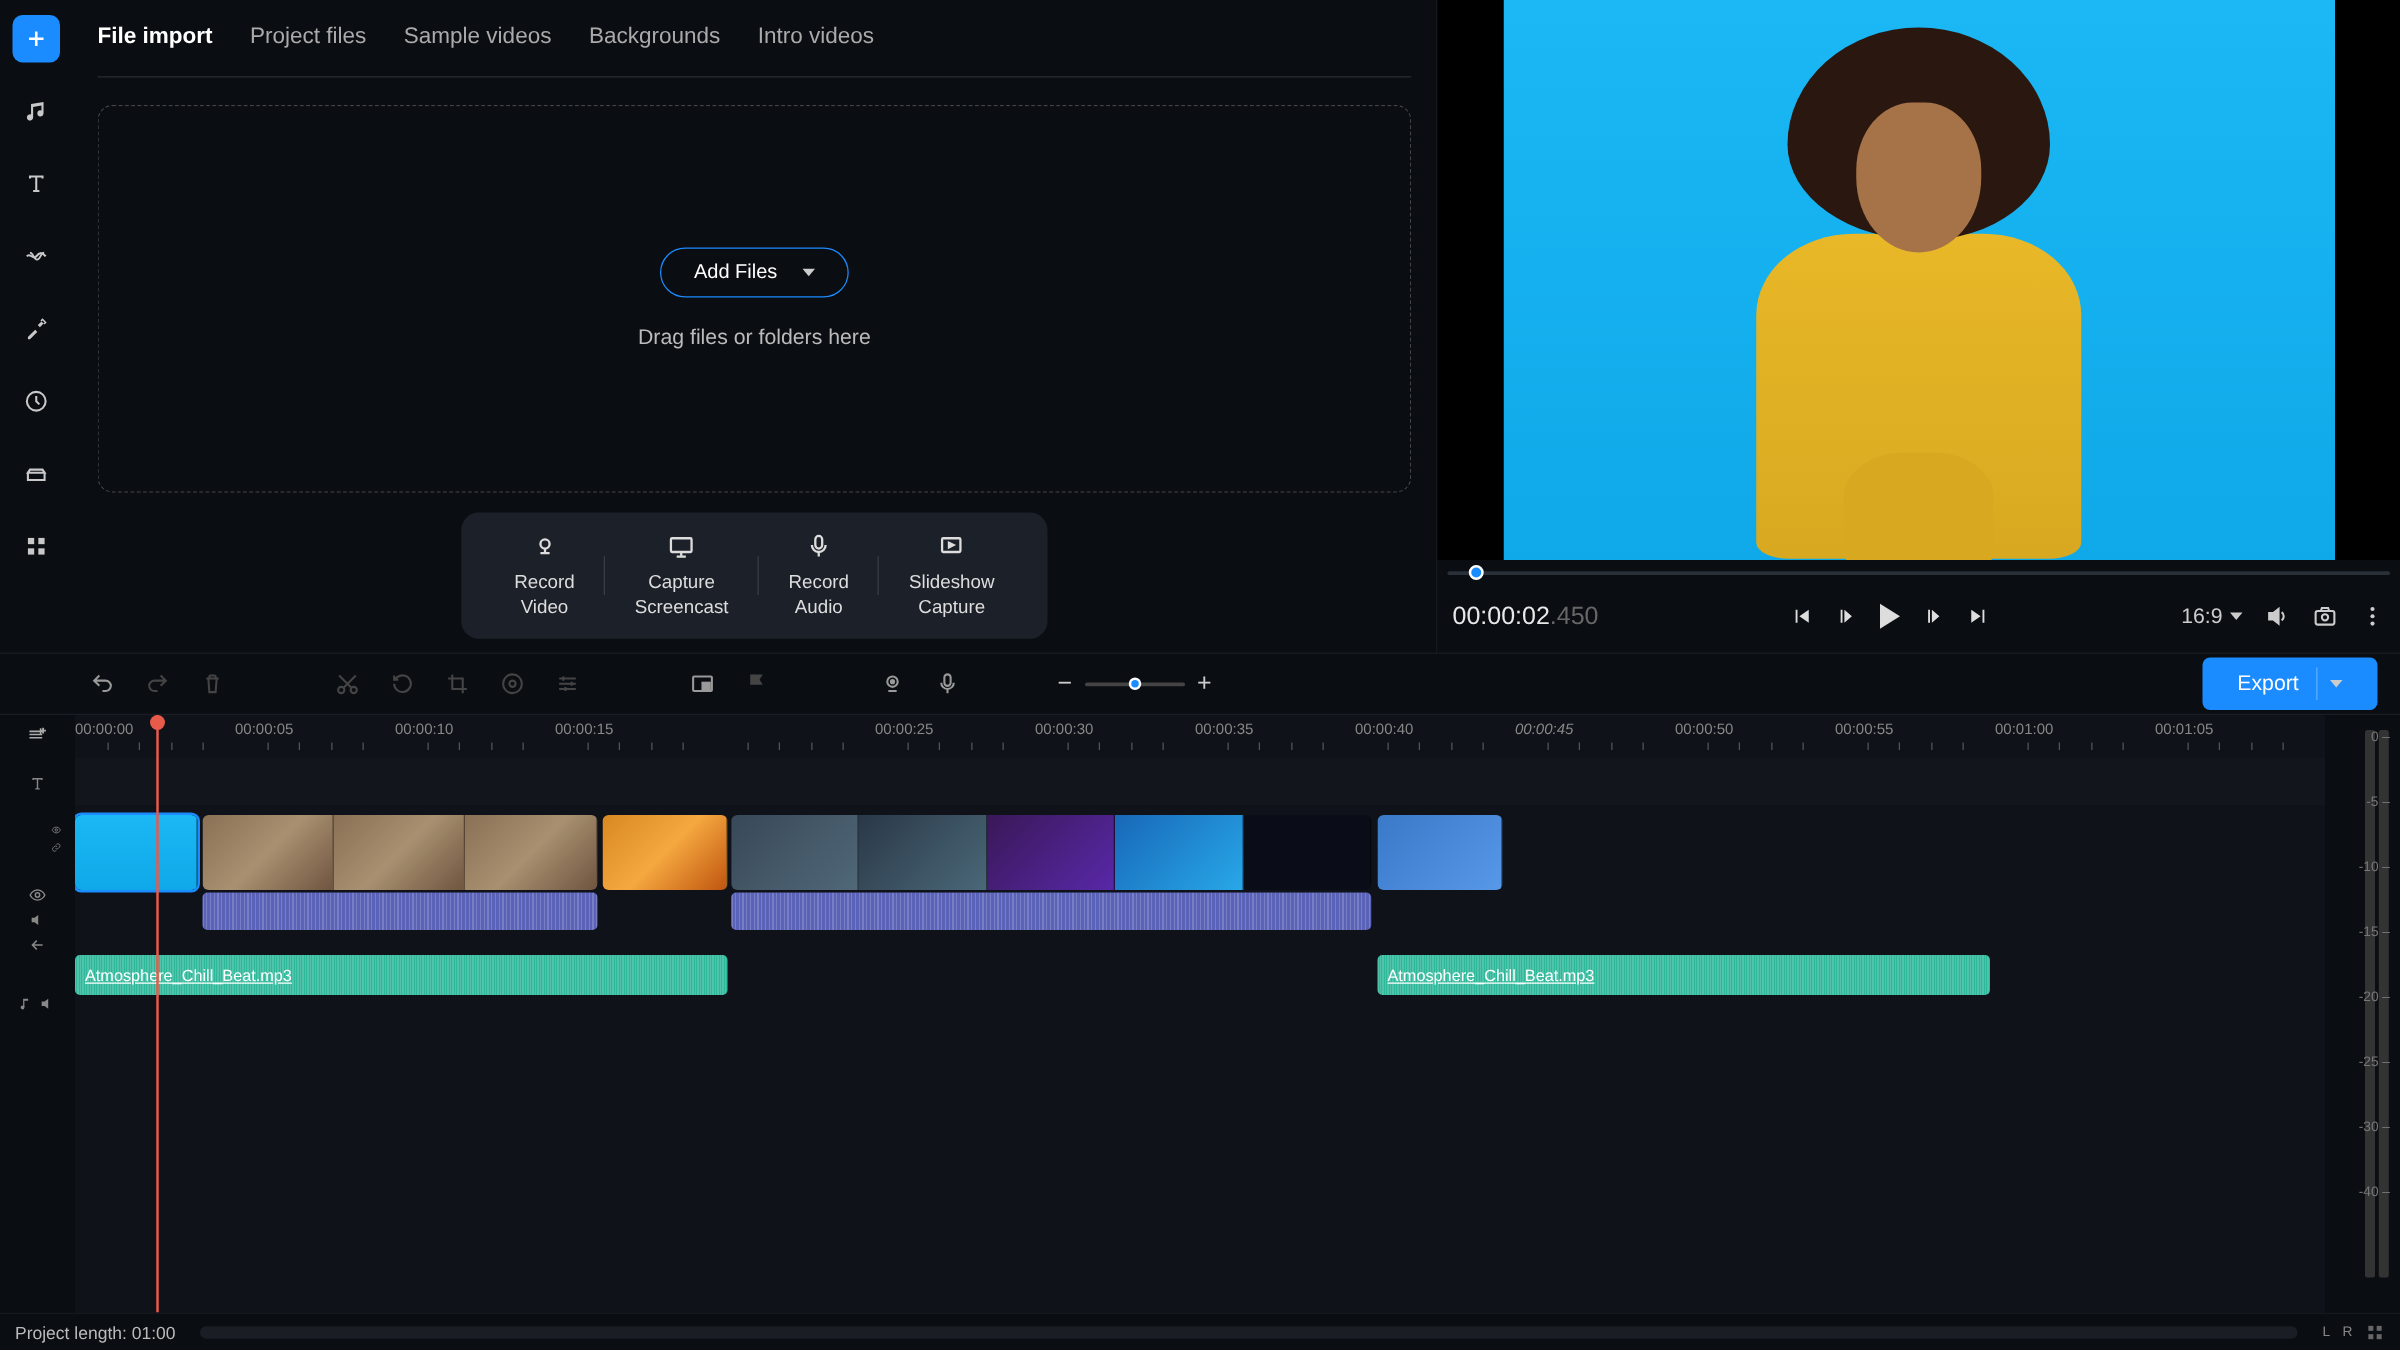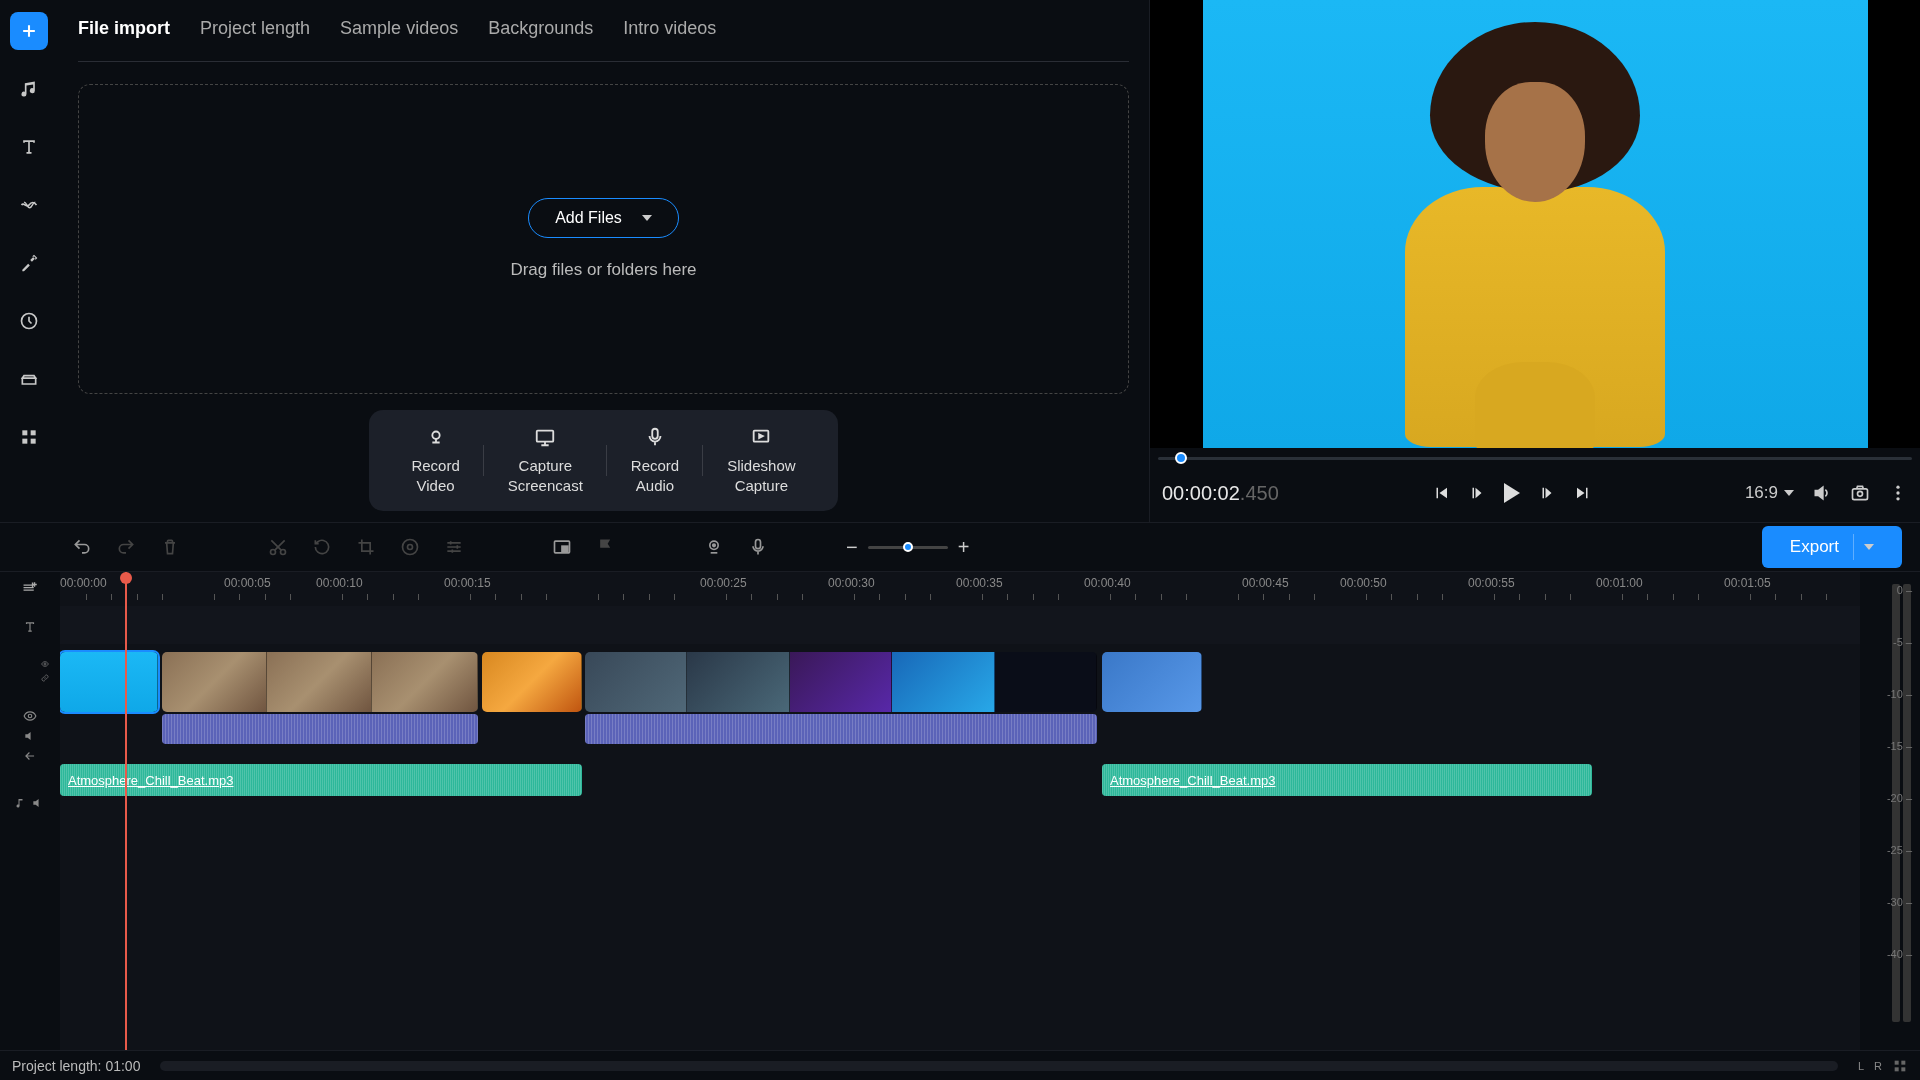--- a/index.html
+++ b/index.html
@@ -142,21 +142,21 @@
           <rect x="14" y="4" width="6" height="6"></rect>
           <rect x="4" y="14" width="6" height="6"></rect>
           <rect x="14" y="14" width="6" height="6"></rect>
         </svg>
       </div>
   </div>
 
   <div class="media-panel">
     <div class="tabs">
       <div class="tab active">File import</div>
-      <div class="tab">Project length</div>
+      <div class="tab">Project files</div>
       <div class="tab">Sample videos</div>
       <div class="tab">Backgrounds</div>
       <div class="tab">Intro videos</div>
     </div>
     <div class="dropzone">
       <button class="add-files-btn">
         <span>Add Files</span>
         <span class="chevron-down"></span>
       </button>
       <div class="drag-hint">Drag files or folders here</div>
@@ -375,21 +375,21 @@
     </div>
   </div>
 
   <div class="timeline-main">
     <div class="ruler" id="ruler">
         <div class="ruler-mark" style="left: 0px;">00:00:00</div>
         <div class="ruler-tick" style="left: 25.6px;"></div>
         <div class="ruler-tick" style="left: 51.2px;"></div>
         <div class="ruler-tick" style="left: 76.8px;"></div>
         <div class="ruler-tick" style="left: 102.4px;"></div>
-        <div class="ruler-mark" style="left: 128px; margin-left: 36px;">00:00:05</div>
+        <div class="ruler-mark" style="left: 128px;">00:00:05</div>
         <div class="ruler-tick" style="left: 153.6px;"></div>
         <div class="ruler-tick" style="left: 179.2px;"></div>
         <div class="ruler-tick" style="left: 204.8px;"></div>
         <div class="ruler-tick" style="left: 230.4px;"></div>
         <div class="ruler-mark" style="left: 256px;">00:00:10</div>
         <div class="ruler-tick" style="left: 281.6px;"></div>
         <div class="ruler-tick" style="left: 307.2px;"></div>
         <div class="ruler-tick" style="left: 332.8px;"></div>
         <div class="ruler-tick" style="left: 358.4px;"></div>
         <div class="ruler-mark" style="left: 384px;">00:00:15</div>
@@ -415,21 +415,21 @@
         <div class="ruler-mark" style="left: 896px;">00:00:35</div>
         <div class="ruler-tick" style="left: 921.6px;"></div>
         <div class="ruler-tick" style="left: 947.2px;"></div>
         <div class="ruler-tick" style="left: 972.8px;"></div>
         <div class="ruler-tick" style="left: 998.4px;"></div>
         <div class="ruler-mark" style="left: 1024px;">00:00:40</div>
         <div class="ruler-tick" style="left: 1049.6px;"></div>
         <div class="ruler-tick" style="left: 1075.2px;"></div>
         <div class="ruler-tick" style="left: 1100.8px;"></div>
         <div class="ruler-tick" style="left: 1126.4px;"></div>
-        <div class="ruler-mark" style="left: 1182px;">00:00:45</div>
+        <div class="ruler-mark" style="left: 1152px; font-style: italic;">00:00:45</div>
         <div class="ruler-tick" style="left: 1177.6px;"></div>
         <div class="ruler-tick" style="left: 1203.2px;"></div>
         <div class="ruler-tick" style="left: 1228.8px;"></div>
         <div class="ruler-tick" style="left: 1254.4px;"></div>
         <div class="ruler-mark" style="left: 1280px;">00:00:50</div>
         <div class="ruler-tick" style="left: 1305.6px;"></div>
         <div class="ruler-tick" style="left: 1331.2px;"></div>
         <div class="ruler-tick" style="left: 1356.8px;"></div>
         <div class="ruler-tick" style="left: 1382.4px;"></div>
         <div class="ruler-mark" style="left: 1408px;">00:00:55</div>

